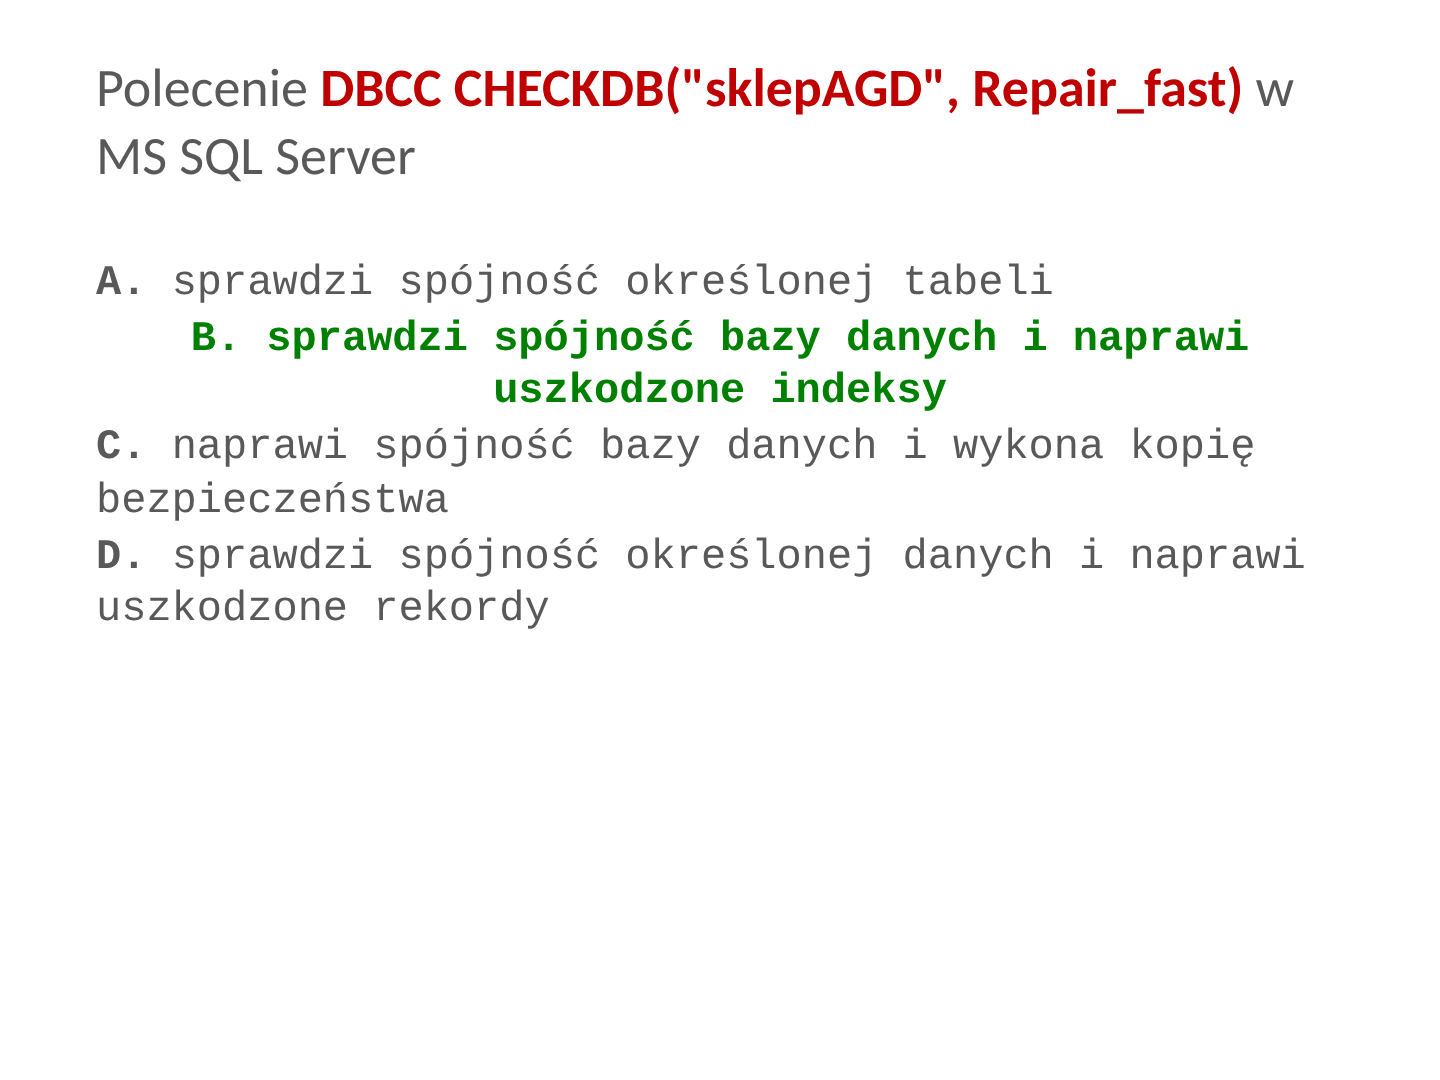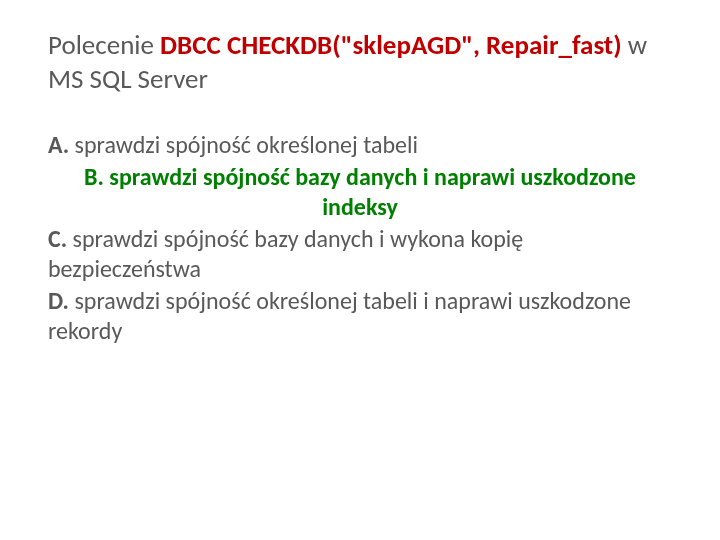--- a/index.html
+++ b/index.html
@@ -21,24 +21,25 @@
     font-size: 27px;
     line-height: 1.25;
     color: #595959;
     margin-bottom: 34px;
   }
   .question .cmd {
     color: #c00000;
     font-weight: bold;
   }
   .option {
-    font-size: 24px;
+    font-size: 21px;
     line-height: 1.25;
     color: #595959;
     margin-bottom: 2px;
+    font-family: Liberation Mono, monospace;
   }
   .option .letter {
     font-weight: bold;
   }
   .option.correct {
     color: #008000;
     font-weight: bold;
     text-align: center;
   }
 </style>
@@ -53,20 +54,20 @@
 
   <div class="option">
     <span class="letter">A.</span><span> sprawdzi spójność określonej tabeli</span>
   </div>
 
   <div class="option correct">
     <span class="letter">B.</span><span> sprawdzi spójność bazy danych i naprawi uszkodzone indeksy</span>
   </div>
 
   <div class="option">
-    <span class="letter">C.</span><span> sprawdzi spójność bazy danych i wykona kopię bezpieczeństwa</span>
+    <span class="letter">C.</span><span> naprawi spójność bazy danych i wykona kopię bezpieczeństwa</span>
   </div>
 
   <div class="option">
-    <span class="letter">D.</span><span> sprawdzi spójność określonej tabeli i naprawi uszkodzone rekordy</span>
+    <span class="letter">D.</span><span> sprawdzi spójność określonej danych i naprawi uszkodzone rekordy</span>
   </div>
 
 </div>
 
 </body></html>

